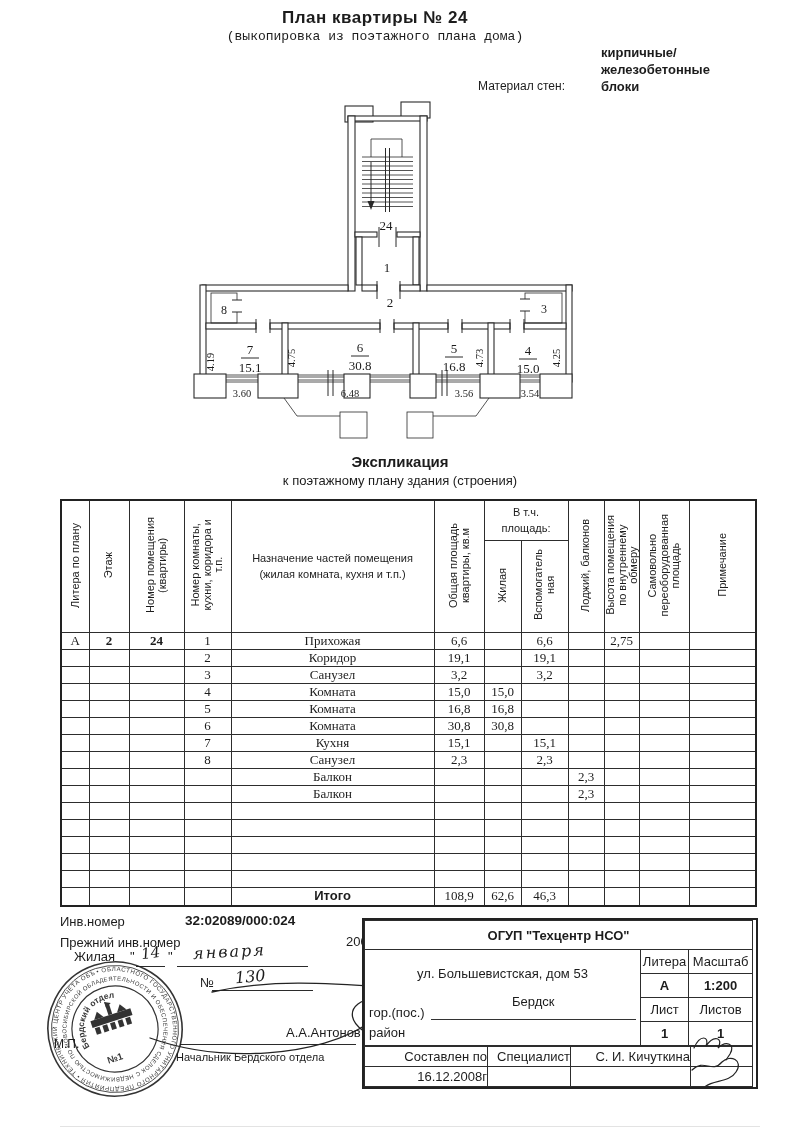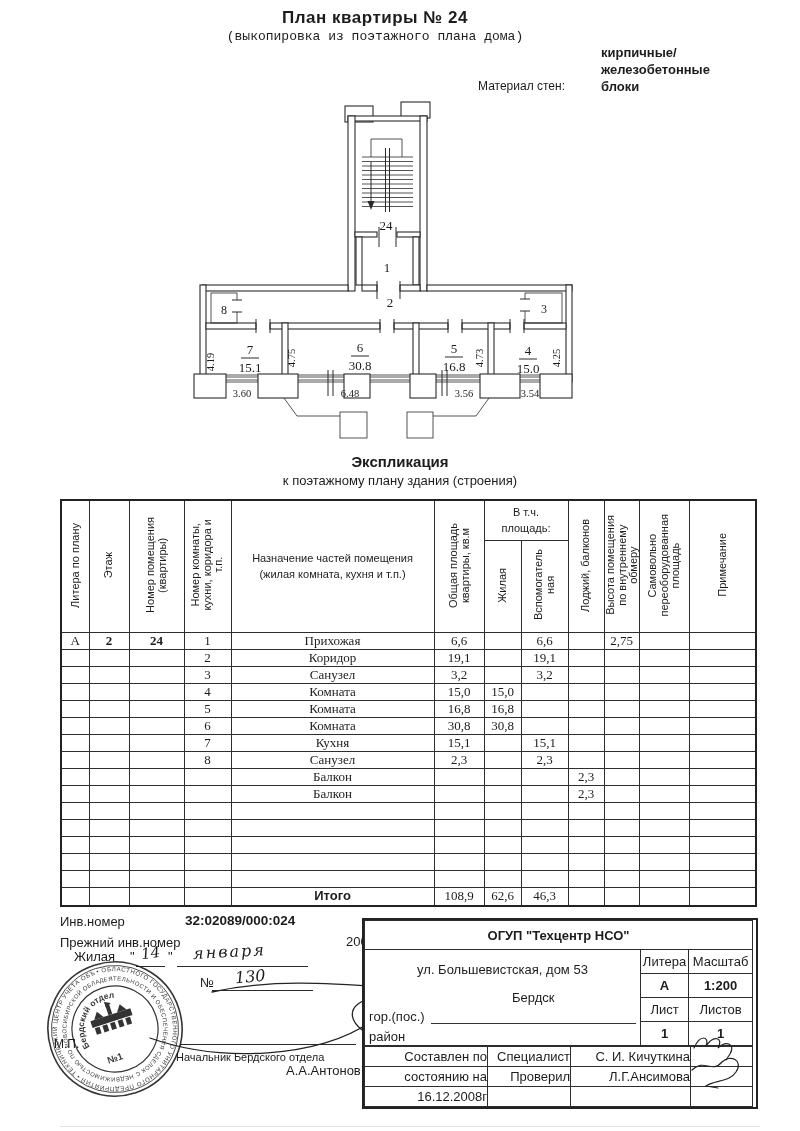--- a/index.html
+++ b/index.html
@@ -51,38 +51,38 @@
   #q2{left:168px;top:949px;}
   #hand-day{left:141px;top:944px;font-family:"DejaVu Serif",serif;font-style:italic;font-size:15px;transform:rotate(-7deg);}
   #hand-month{left:193px;top:942px;font-family:"DejaVu Serif",serif;font-style:italic;font-size:16px;letter-spacing:2px;transform:rotate(-3deg);}
   #year-suffix{left:313px;top:934px;margin-left:33px;}
   .uline{border-bottom:1.2px solid #2b2b2b;height:1px;}
   #ul1{left:136px;top:965px;width:29px;}
   #ul2{left:177px;top:965px;width:131px;}
   #num-sign{left:200px;top:975px;}
   #hand-num{left:235px;top:967px;font-family:"DejaVu Serif",serif;font-style:italic;font-size:16px;transform:rotate(-5deg);}
   #ul3{left:212px;top:989px;width:101px;}
-  #signer-name{left:286px;top:1063px;text-align:center;}
+  #signer-name{left:286px;top:1025px;text-align:center;}
   #sig-line{left:180px;top:1043px;width:176px;border-bottom:1px solid #2b2b2b;height:1px;}
   #signer-title{left:176px;top:1051px;}
   #mp-label{left:54px;top:1037px;font-size:12px;}
   #stamp{left:42px;top:956px;}
   #stamp text{font-family:"Liberation Sans",sans-serif;}
   #scribble{left:100px;top:960px;pointer-events:none;}
 
   
   #org{left:362px;top:918px;width:392px;border:2px solid #222;background:#fff;}
   #org table{border-collapse:collapse;table-layout:fixed;width:388px;}
   #org td{border:1px solid #2d2d2d;font-size:13px;padding:0;vertical-align:middle;}
   #org-name-cell{height:28px;text-align:center;font-weight:bold;font-size:14px;}
   .orgsm{height:23px;text-align:center;}
   #org-left-cell{vertical-align:top;}
   #org-address{text-align:center;margin-top:10px;font-size:13px;}
   .cityline{display:flex;margin-top:13px;padding:0 4px;align-items:flex-end;}
-  #org-city-value{flex:1;text-align:center;border-bottom:1px solid #333;margin-left:6px;padding-bottom:18px;}
+  #org-city-value{flex:1;text-align:center;border-bottom:1px solid #333;margin-left:6px;padding-bottom:10px;}
   #org-district{margin-top:5px;padding-left:4px;}
   .brow td{height:19px;text-align:right;}
   #tbl-sign{left:686px;top:1030px;pointer-events:none;}
   #bottom-artifact{left:60px;top:1126px;width:700px;height:1px;background:#e3e3e3;}
 </style>
 </head>
 <body>
 
 <div id="doc-title" class="abs">План квартиры  №  24</div>
 <div id="doc-subtitle" class="abs">(выкопировка из поэтажного плана дома)</div>
@@ -621,26 +621,20 @@
         <col style="width:62px">
       </colgroup>
     <tbody>
         <tr class="brow">
       <td>Составлен по</td>
       <td>Специалист</td>
       <td>С. И. Кичуткина</td>
       <td></td>
     </tr>
     <tr class="brow">
-      <td>состоянию на</td>
-      <td>Проверил</td>
-      <td>Л.Г.Ансимова</td>
-      <td></td>
-    </tr>
-    <tr class="brow">
       <td>16.12.2008г</td>
       <td></td>
       <td></td>
       <td></td>
     </tr>
   </tbody>
     </table>
 </div>
 
 <svg id="tbl-sign" class="abs" width="70" height="62" viewBox="0 0 70 62">

